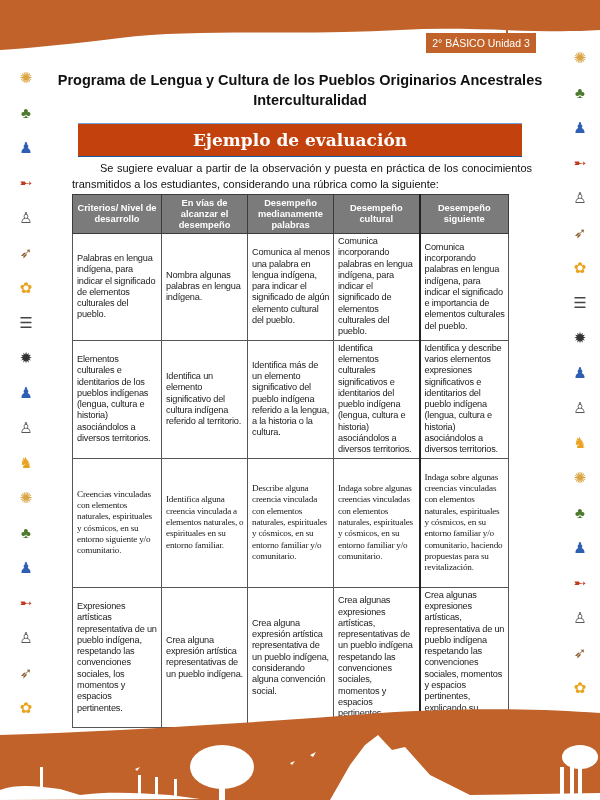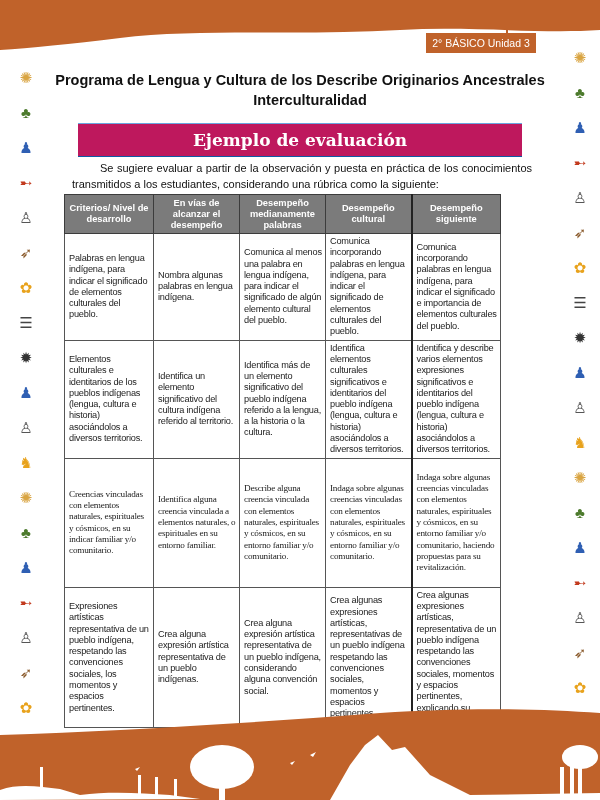--- a/index.html
+++ b/index.html
@@ -24,31 +24,31 @@
   .header-title {
     position: absolute; left: 0; width: 600px; top: 72px; text-align: center;
     font-weight: bold; font-size: 14.5px; color: #111;
   }
   .header-sub {
     position: absolute; left: 0; width: 620px; top: 92px; text-align: center;
     font-weight: bold; font-size: 14.5px; color: #111;
   }
   .banner {
     position: absolute; left: 78px; top: 123px; width: 444px; height: 32px;
-    background: #be185d; color: #fff; text-align: center;
+    background: #c2410c; color: #fff; text-align: center;
     font-family: "DejaVu Serif", serif; font-weight: bold; font-size: 17px; line-height: 32px;
     border-top: 1px solid #6aa6e0; border-bottom: 1px solid #0f5aa5;
   }
   .intro {
     position: absolute; left: 72px; top: 160px; width: 460px;
     font-size: 11px; color: #111; line-height: 16px; text-align: justify;
   }
   .intro .indent { display: inline-block; width: 28px; }
   table.rubric {
-    position: absolute; left: 64px; top: 194px; width: 436px;
+    position: absolute; left: 72px; top: 194px; width: 436px;
     border-collapse: collapse; table-layout: fixed;
     font-size: 9.2px; line-height: 11.3px; color: #222;
   }
   table.rubric th {
     background: #7b7b7b; color: #fff; font-weight: bold; font-size: 9.3px;
     line-height: 11px; padding: 2px 3px; border: 1px solid #3c3c3c; text-align: center;
     height: 34px; vertical-align: middle;
   }
   table.rubric td {
     border: 1px solid #555; padding: 2px 3px 2px 4px; vertical-align: middle;
@@ -106,21 +106,21 @@
     <span class="glyph" style="color: rgb(232, 162, 28);">♞</span>
     <span class="glyph" style="color: rgb(217, 164, 65);">✺</span>
     <span class="glyph" style="color: rgb(76, 122, 44);">♣</span>
     <span class="glyph" style="color: rgb(47, 95, 179);">♟</span>
     <span class="glyph" style="color: rgb(194, 58, 30);">➸</span>
     <span class="glyph" style="color: rgb(85, 85, 85);">♙</span>
     <span class="glyph" style="color: rgb(138, 90, 43);">➶</span>
     <span class="glyph" style="color: rgb(232, 162, 28);">✿</span>
   </div>
 
-<div class="header-title">Programa de Lengua y Cultura de los Describe Originarios Ancestrales</div>
+<div class="header-title">Programa de Lengua y Cultura de los Pueblos Originarios Ancestrales</div>
 <div class="header-sub">Interculturalidad</div>
 
 <div class="banner">Ejemplo de evaluación</div>
 
 <div class="intro"><span class="indent"></span><span>Se sugiere evaluar a partir de la observación y puesta en práctica de los conocimientos transmitidos a los estudiantes, considerando una rúbrica como la siguiente:</span></div>
 
 <table class="rubric">
   <colgroup>
     <col style="width:89px">
       <col style="width:86px">
@@ -146,29 +146,29 @@
       <td class="thick-l">Comunica incorporando palabras en lengua indígena, para indicar el significado e importancia de elementos culturales del pueblo.</td>
     </tr>
     <tr class="r2">
       <td>Elementos culturales e identitarios de los pueblos indígenas (lengua, cultura e historia) asociándolos a diversos territorios.</td>
       <td>Identifica un elemento significativo del cultura indígena referido al territorio.</td>
       <td>Identifica más de un elemento significativo del pueblo indígena referido a la lengua, a la historia o la cultura.</td>
       <td>Identifica elementos culturales significativos e identitarios del pueblo indígena (lengua, cultura e historia) asociándolos a diversos territorios.</td>
       <td class="thick-l">Identifica y describe varios elementos expresiones significativos e identitarios del pueblo indígena (lengua, cultura e historia) asociándolos a diversos territorios.</td>
     </tr>
     <tr class="r3">
-      <td>Creencias vinculadas con elementos naturales, espirituales y cósmicos, en su indicar familiar y/o comunitario.</td>
+      <td>Creencias vinculadas con elementos naturales, espirituales y cósmicos, en su entorno siguiente y/o comunitario.</td>
       <td>Identifica alguna creencia vinculada a elementos naturales, o espirituales en su entorno familiar.</td>
       <td>Describe alguna creencia vinculada con elementos naturales, espirituales y cósmicos, en su entorno familiar y/o comunitario.</td>
       <td>Indaga sobre algunas creencias vinculadas con elementos naturales, espirituales y cósmicos, en su entorno familiar y/o comunitario.</td>
       <td class="thick-l">Indaga sobre algunas creencias vinculadas con elementos naturales, espirituales y cósmicos, en su entorno familiar y/o comunitario, haciendo propuestas para su revitalización.</td>
     </tr>
     <tr class="r4">
       <td>Expresiones artísticas representativa de un pueblo indígena, respetando las convenciones sociales, los momentos y espacios pertinentes.</td>
-      <td>Crea alguna expresión artística representativa de un pueblo indígenas.</td>
+      <td>Crea alguna expresión artística representativas de un pueblo indígena.</td>
       <td>Crea alguna expresión artística representativa de un pueblo indígena, considerando alguna convención social.</td>
       <td>Crea algunas expresiones artísticas, representativas de un pueblo indígena respetando las convenciones sociales, momentos y espacios pertinentes.</td>
       <td class="thick-l">Crea algunas expresiones artísticas, representativa de un pueblo indígena respetando las convenciones sociales, momentos y espacios pertinentes, explicando su importancia.</td>
     </tr>
   </tbody>
 </table>
 
 <svg class="bottom" viewBox="0 0 600 95" preserveAspectRatio="none">
   <path d="M0,30 C120,26 250,18 380,8 C470,2 540,4 600,8 V95 H0 Z" fill="#c0622a"></path>
   <g fill="#ffffff">

